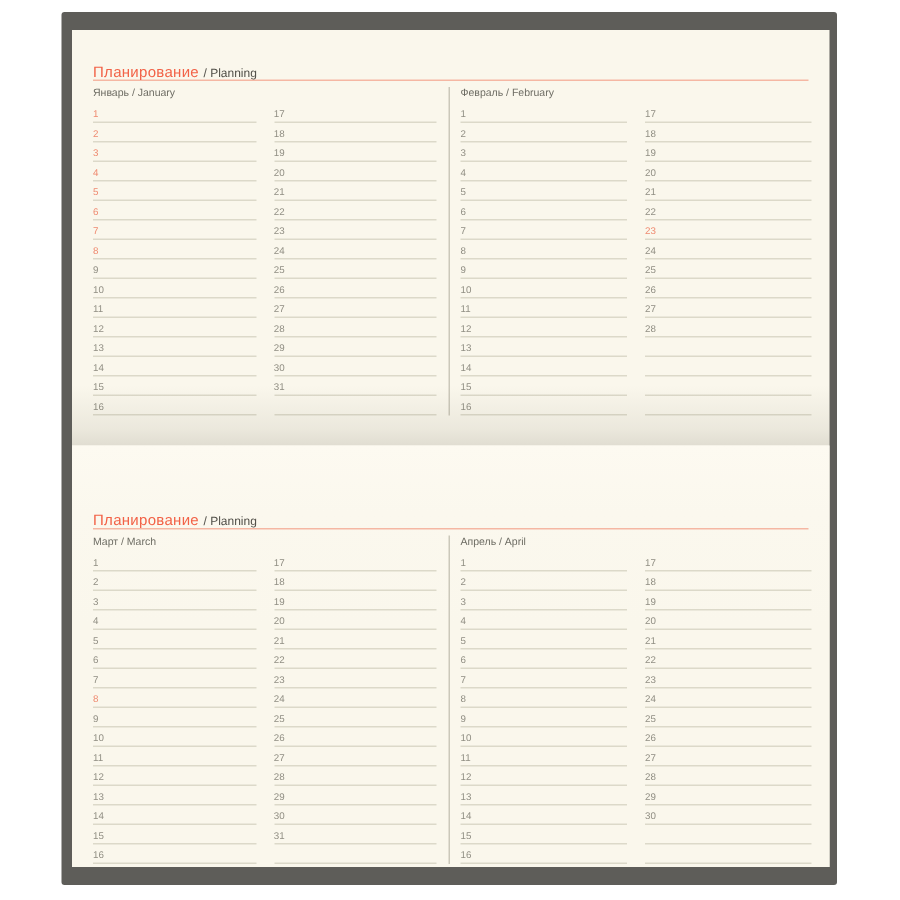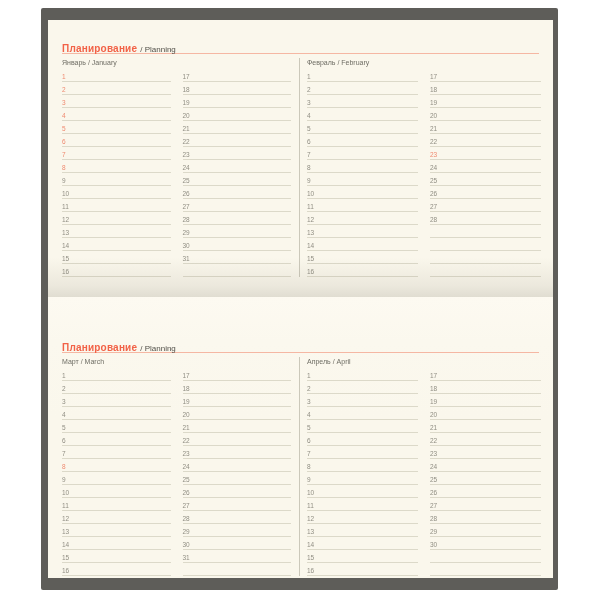--- a/index.html
+++ b/index.html
@@ -20,21 +20,21 @@
   .page-bottom {
     top:277px; height:281px; padding-top:40px;
     background:linear-gradient(to bottom, #fdfaf1 0px, #fbf8ee 45px, #faf7ec 120px);
   }
   .fold {
     position:absolute; left:0; top:237px; width:505px; height:40px;
     background:linear-gradient(to bottom, rgba(108,102,86,0) 0%, rgba(108,102,86,0.10) 72%, rgba(98,93,78,0.17) 100%);
     pointer-events:none;
   }
   .page-header { margin:0 14px; height:11px; white-space:nowrap; }
-  .title { color:#f26247; font-weight:bold; font-size:10px; letter-spacing:0.2px; }
+  .title { color:#f26247; font-weight:normal; font-size:10px; letter-spacing:0.2px; }
   .subtitle { color:#514f48; font-size:8px; margin-left:3px;text-align:center; }
   .rule { margin:4px 14px 0 14px; border-top:1.5px solid #f5b7a3; height:0; }
   .months { display:flex; margin-top:4px; align-items:stretch; }
   .month { width:251px; box-sizing:border-box; padding:0 8px 0 14px; }
   .month-right { width:254px; border-left:1px solid #cbc8ba; padding:0 12px 0 7px; }
   .month-name { font-size:7px; color:#6e6d64; height:9px; line-height:9px; white-space:nowrap; }
   .cols { display:flex; gap:12px; margin-top:2px; }
   .col { flex:1; min-width:0; }
   .day { height:12px; border-bottom:1px solid #dcd9c9; position:relative; }
   .num { position:absolute; left:0; bottom:1px; font-size:6.5px; line-height:1; color:#908e83; }

